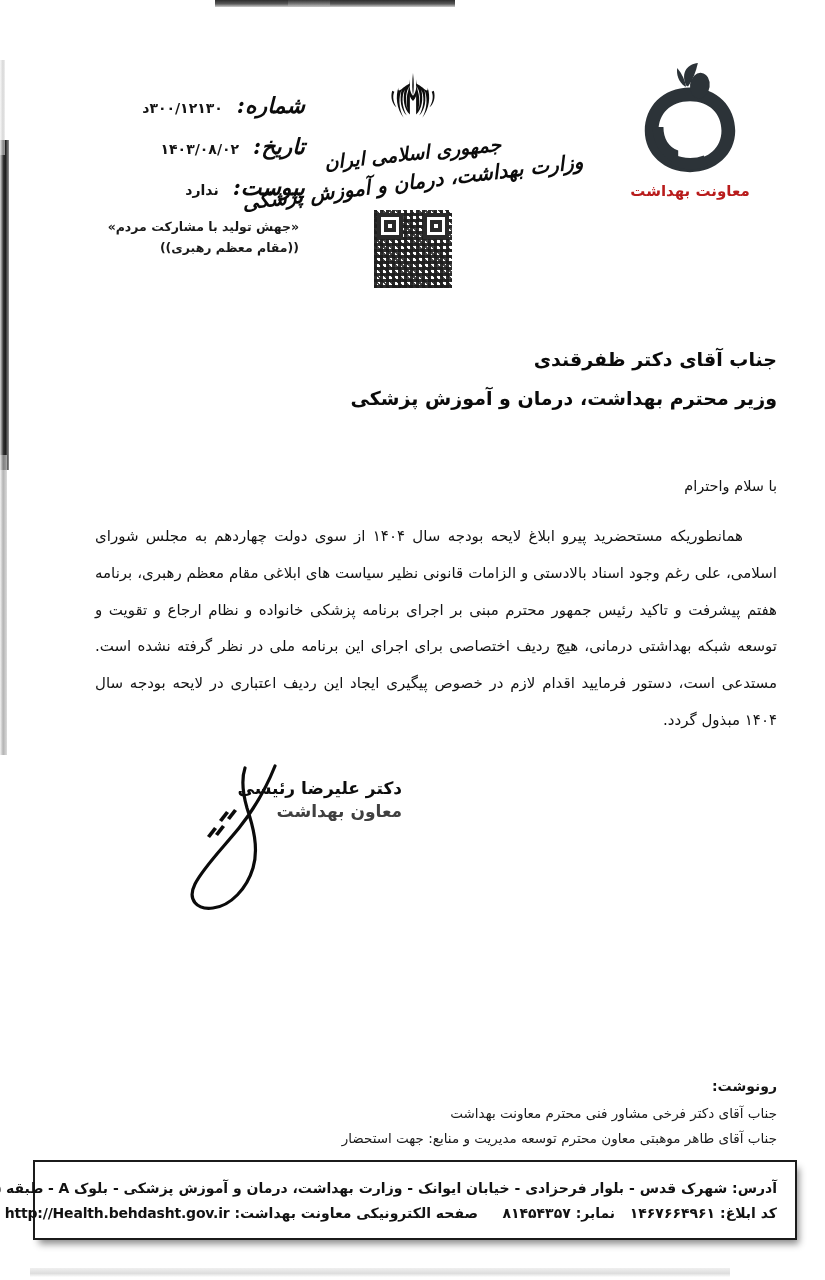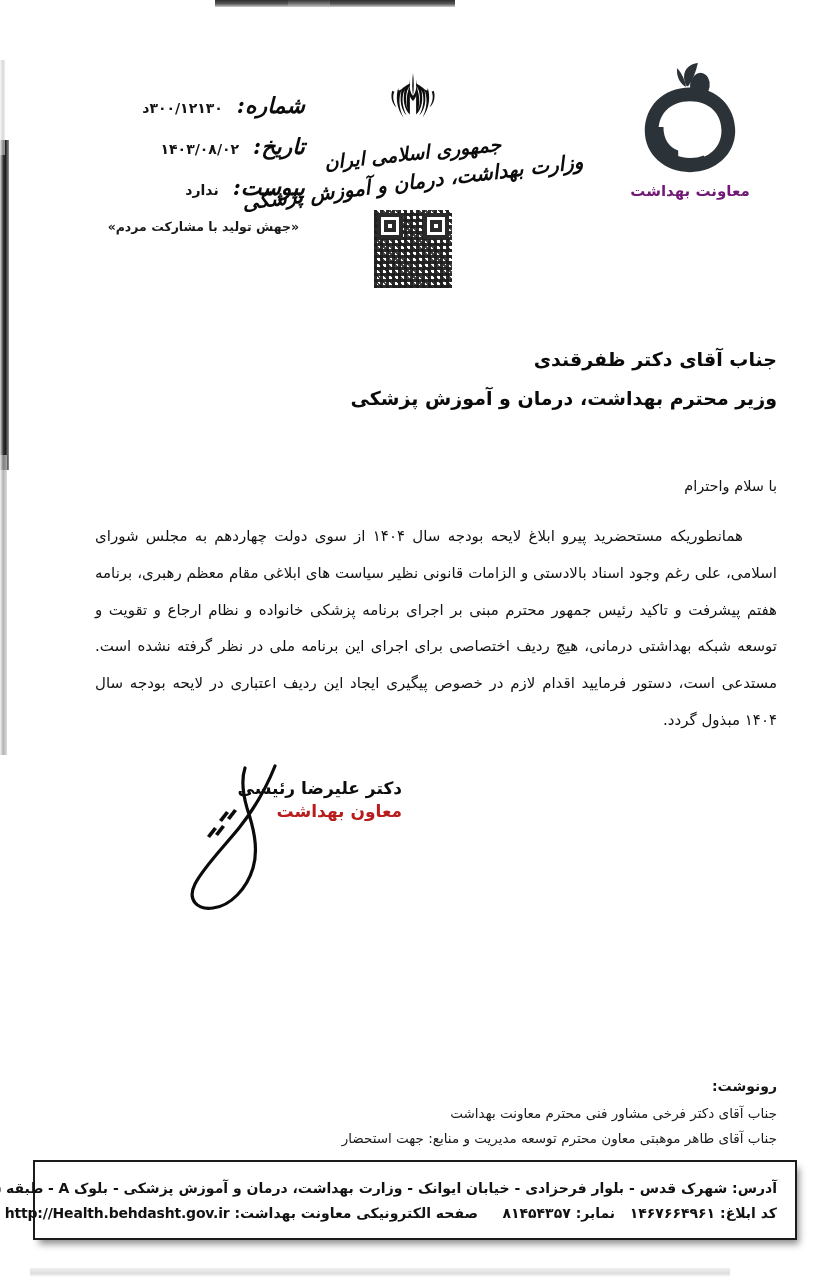--- a/index.html
+++ b/index.html
@@ -186,21 +186,21 @@
     right: 55px;
     top: 62px;
     width: 160px;
     text-align: center;
   }
   .dept-logo svg { display: block; margin: 0 auto; }
   .dept-logo-caption {
     margin-top: 2px;
     font-size: 15px;
     font-weight: bold;
-    color: #701a75;
+    color: #b91c1c;
     direction: rtl;
     letter-spacing: -0.3px;
   }
 
   
   .addressee {
     position: absolute;
     right: 48px;
     left: 235px;
     top: 348px;
@@ -258,21 +258,21 @@
     font-size: 17px;
     font-weight: bold;
     color: #0d0d0d;
     letter-spacing: -0.3px;
     position: relative;
     z-index: 2;
   }
   .sig-title {
     font-size: 17px;
     font-weight: bold;
-    color: #b91c1c;
+    color: #404040;
     margin-top: 3px;
     letter-spacing: -0.3px;
     position: relative;
     z-index: 2;
   }
   .sig-ink {
     position: absolute;
     left: 35px;
     top: -14px;
     z-index: 1;
@@ -342,20 +342,21 @@
     <div class="meta-row">
       <span class="meta-label">تاریخ:</span>
       <span class="meta-value">۱۴۰۳/۰۸/۰۲</span>
     </div>
     <div class="meta-row">
       <span class="meta-label">پیوست:</span>
       <span class="meta-value">ندارد</span>
     </div>
     <div class="slogan">
       <div>«جهش تولید با مشارکت مردم»</div>
+      <div>((مقام معظم رهبری))</div>
     </div>
   </div>
 
   <div class="letterhead">
     <svg class="emblem" viewBox="0 0 100 108">
       <g fill="#0d0d0d">
         <path d="M50 2 C52 18 52 34 50 46 C48 34 48 18 50 2 Z"></path>
         <path d="M50 46 C44 40 42 26 44 14 C40 30 40 46 50 56 C60 46 60 30 56 14 C58 26 56 40 50 46 Z"></path>
         <path d="M22 30 C16 46 18 72 32 88 C22 70 22 48 28 34 C24 52 26 72 38 84 C28 66 28 46 34 34 C30 52 32 70 44 82 L44 30 C38 38 36 58 40 74 C34 56 36 36 44 26 L44 22 C30 28 20 44 22 30 Z"></path>
         <path d="M78 30 C84 46 82 72 68 88 C78 70 78 48 72 34 C76 52 74 72 62 84 C72 66 72 46 66 34 C70 52 68 70 56 82 L56 30 C62 38 64 58 60 74 C66 56 64 36 56 26 L56 22 C70 28 80 44 78 30 Z"></path>

